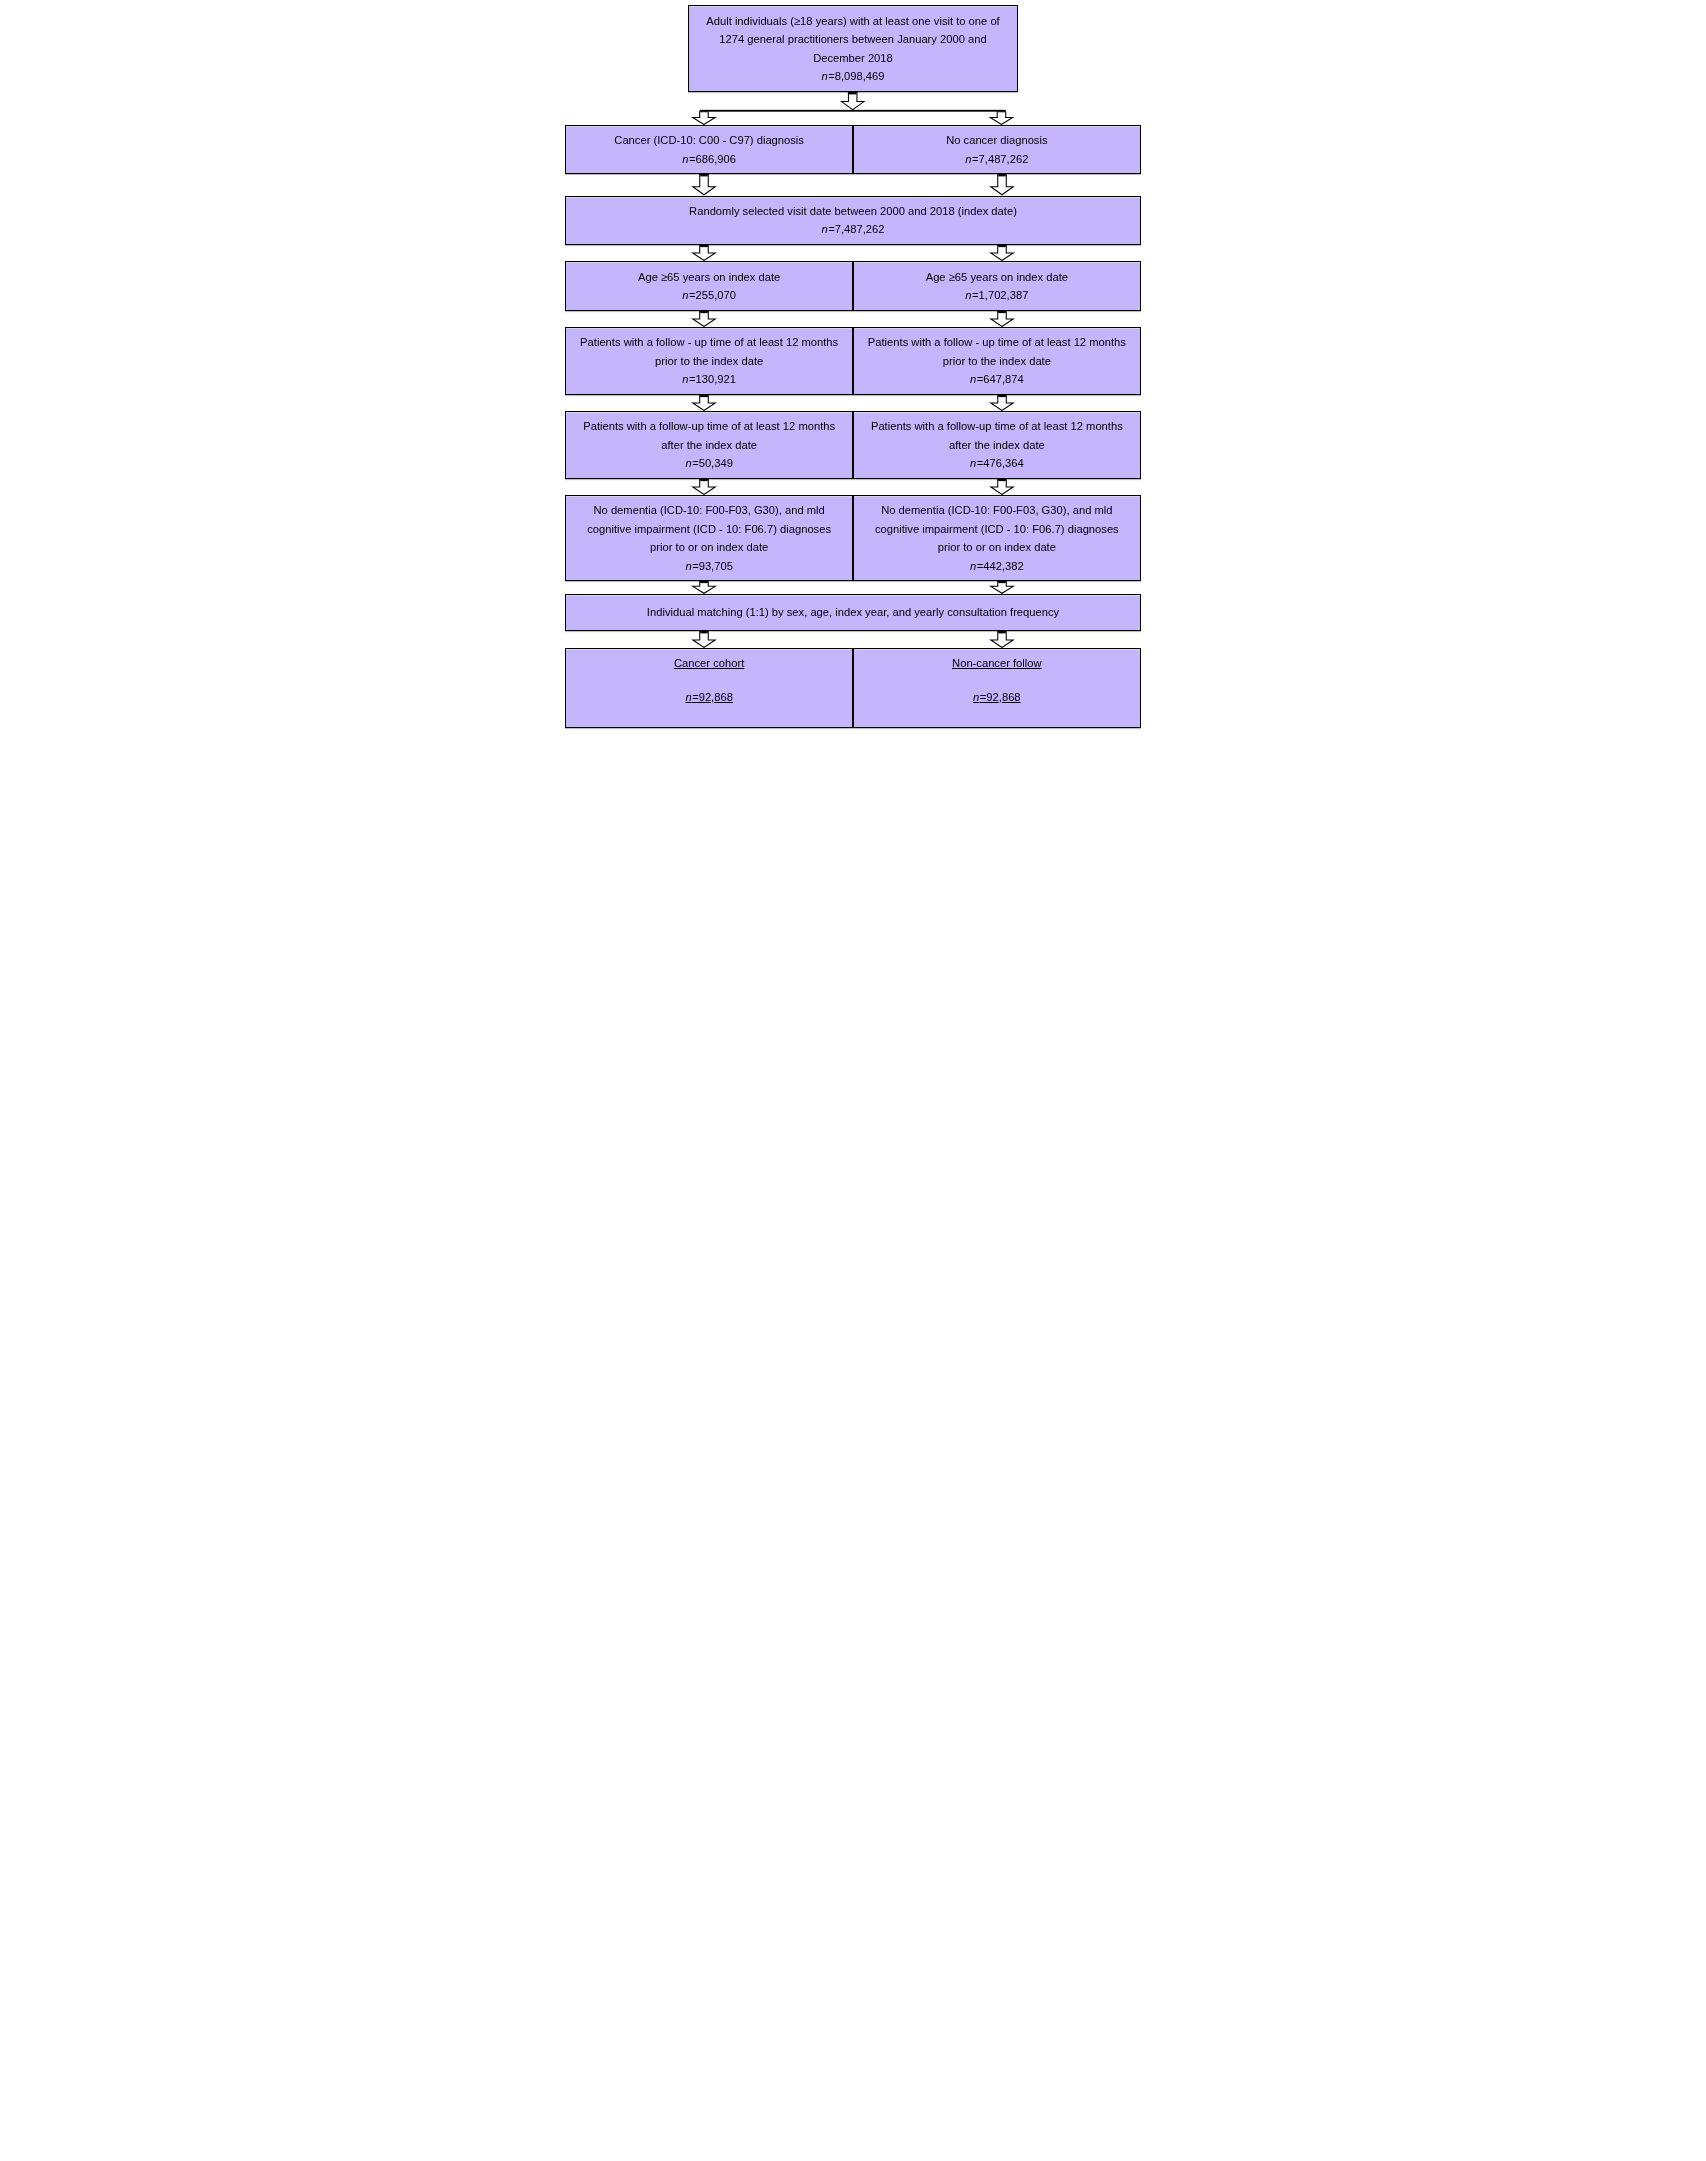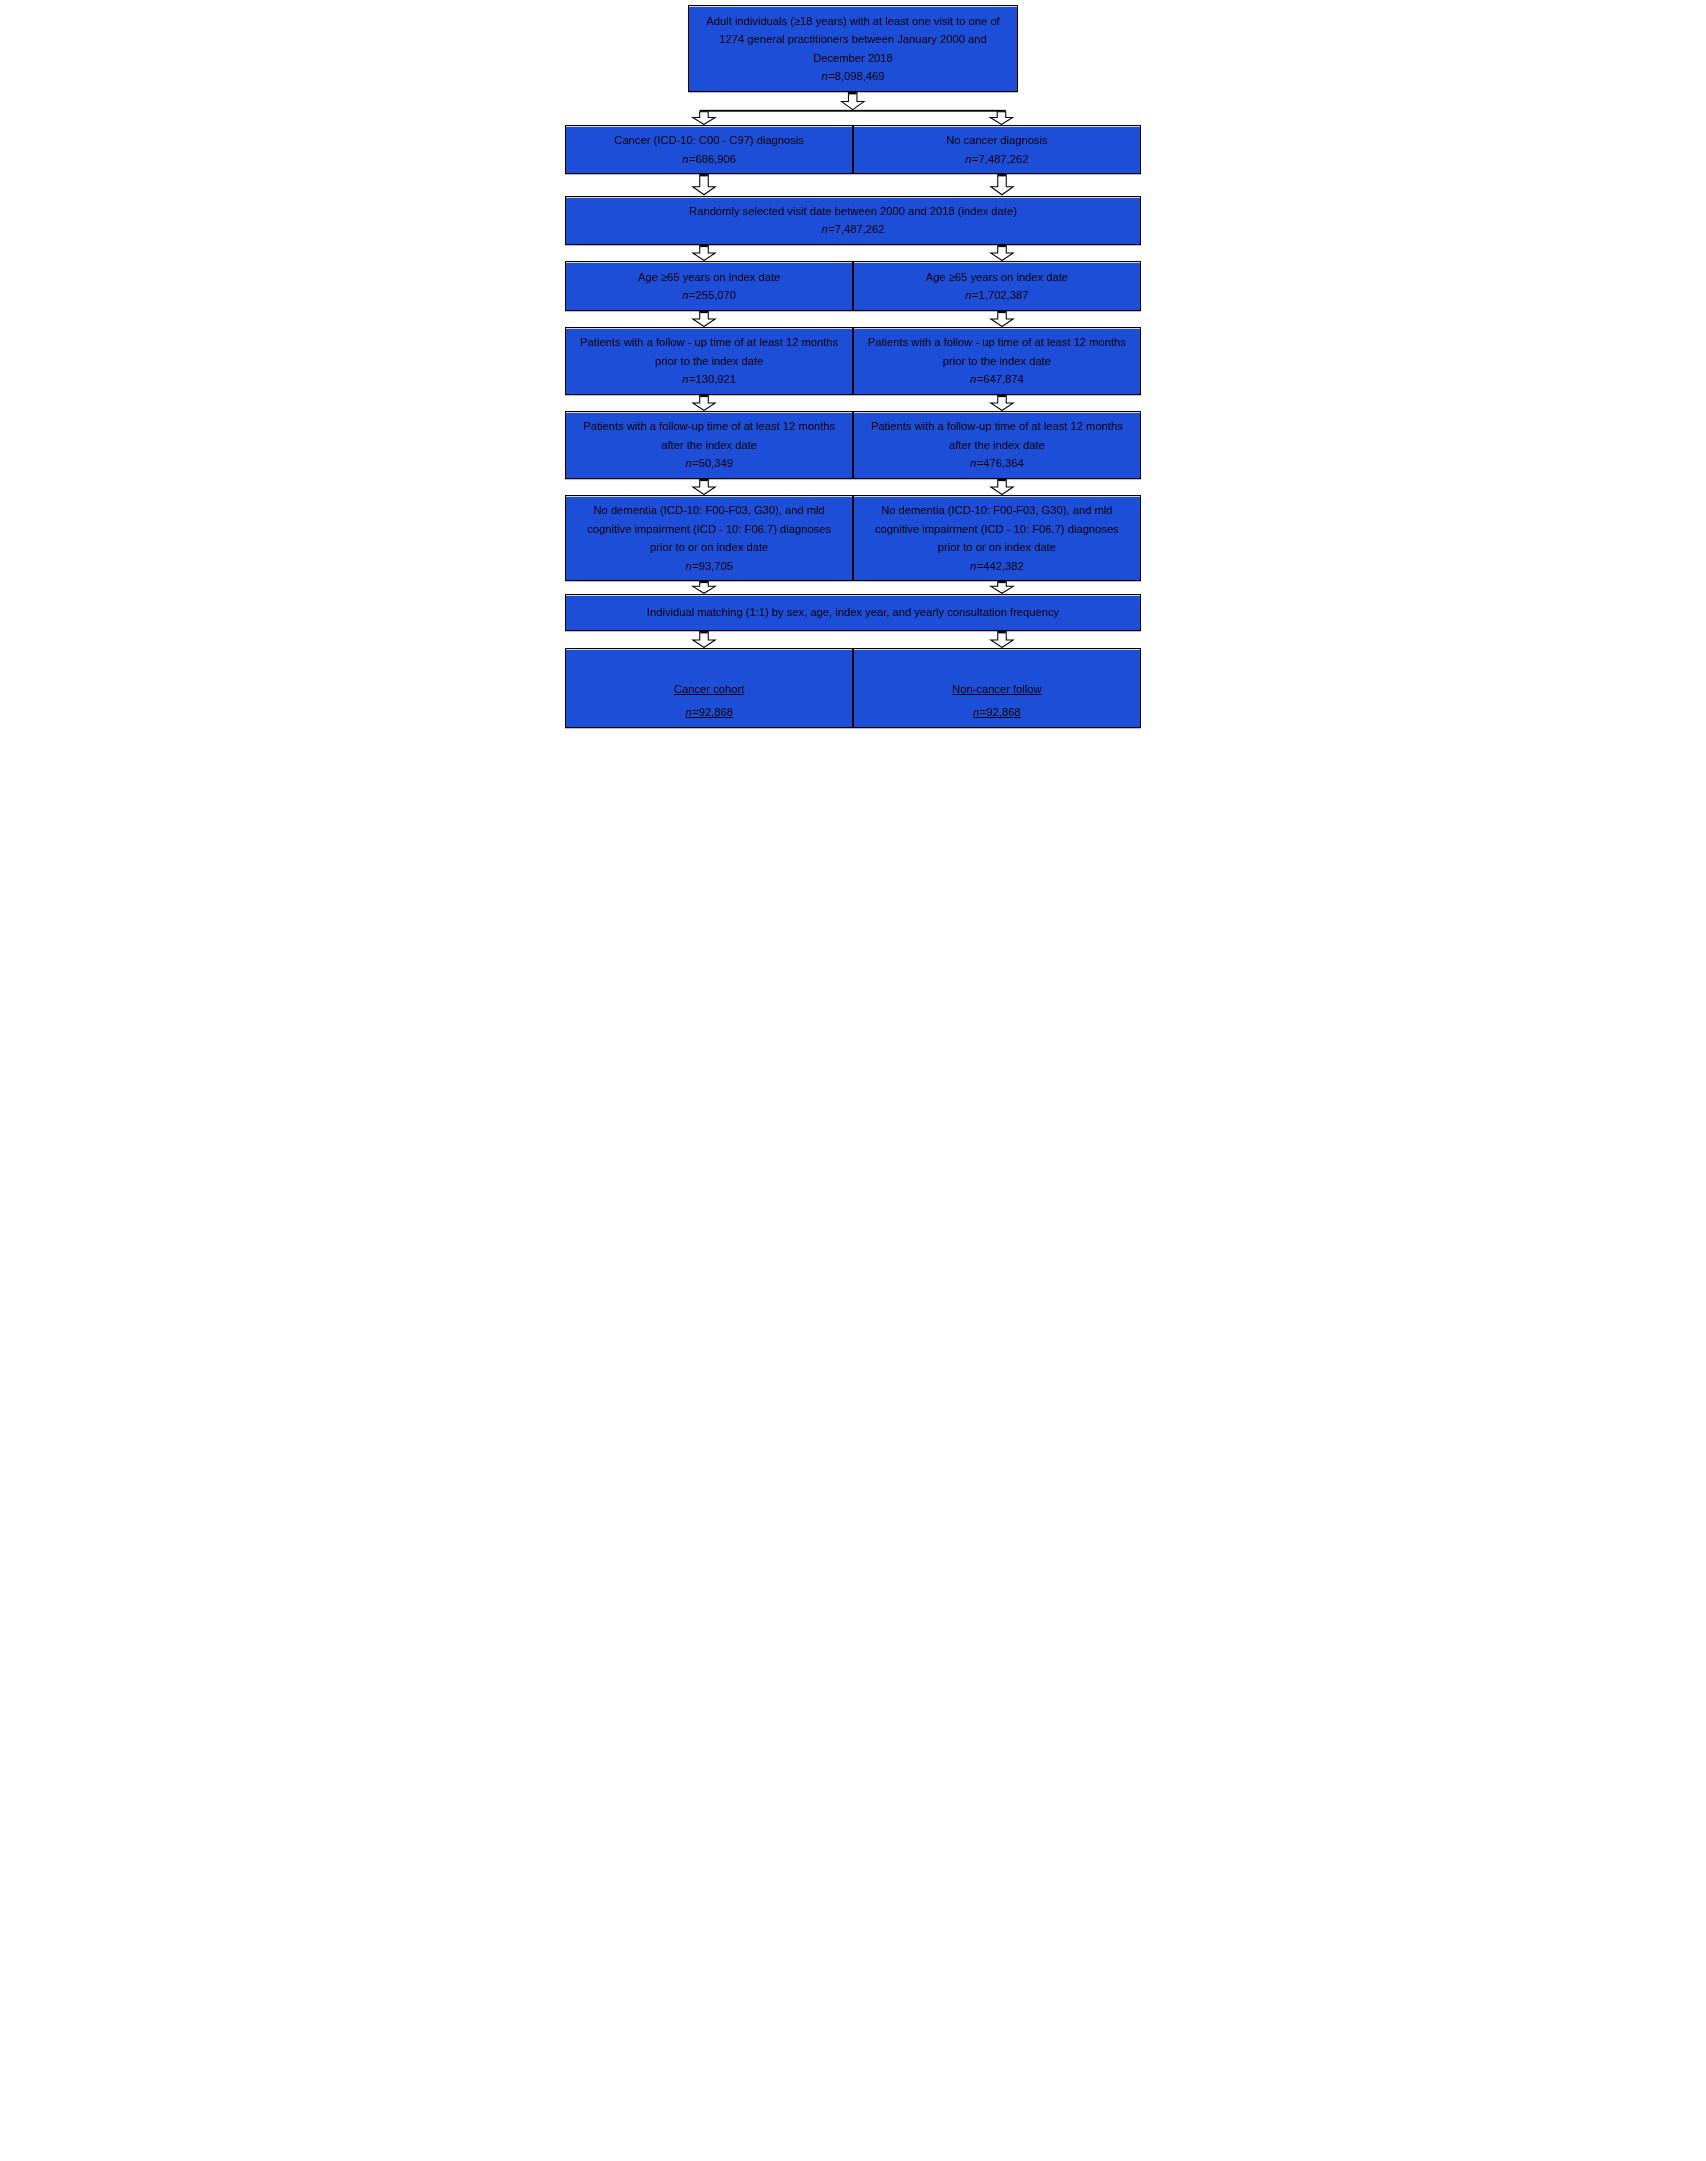--- a/index.html
+++ b/index.html
@@ -1,43 +1,43 @@
 <!DOCTYPE html>
 <html style="font-size:8.5px"><head>
 <meta charset="utf-8">
 <style>
   html,body { margin:0; padding:0; background:#ffffff; }
   body { font-family:"Liberation Sans","DejaVu Sans",sans-serif; color:#000; }
   .flowchart { width:586px; margin:0 auto; padding:5.3px; box-sizing:border-box; }
 
   .box {
     border:1.6px solid #000;
-    background:#1d4ed8;
+    background:#c4b5fd;
     text-align:center;
     font-size:11.2px;
     line-height:1.65;
     padding:5.3px 9.6px;
     box-sizing:border-box;
     display:flex;
     flex-direction:column;
-    justify-content:flex-end;
+    justify-content:flex-start;
     box-shadow: inset 0 1.1px 0 #d6d6d6, 0 1.1px 0 #bdbdbd;
   }
   .top-box { width:330px; margin:0 auto; min-height:84px; }
   .row { display:flex; align-items:stretch; }
   .row .box { flex:1 1 0; }
   .arrow-row { display:flex; gap:20px; }
   .arrow-cell { flex:1 1 0; display:flex; justify-content:center; align-items:flex-start; }
   .center-cell { display:flex; justify-content:center; }
   svg.arrow { display:block; }
   svg.split { display:block; width:576px; }
   .nvar { font-style:italic; padding-right:0.5px; }
   .matching-box { padding:8px 9px; }
   .bottom-row .box { min-height:80px;text-decoration:underline; }
-  .bottom-row .n-line { margin-top:4px; }
+  .bottom-row .n-line { margin-top:15px; }
 </style>
 </head>
 <body>
 
 <div class="flowchart">
 
   <div class="box top-box">
     <div>Adult individuals (≥18 years) with at least one visit to one of 1274 general practitioners between January 2000 and December 2018</div>
     <div class="n-line"><span class="nvar">n</span><span>=8,098,469</span></div>
   </div>

